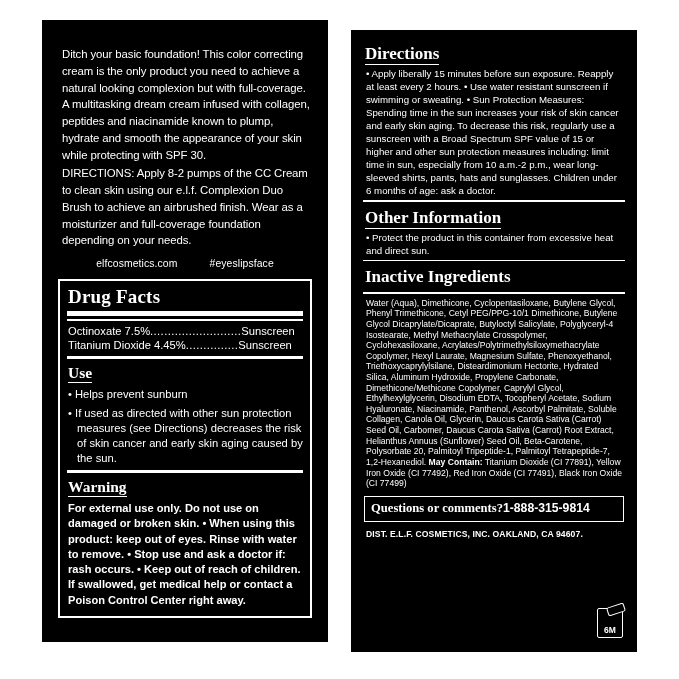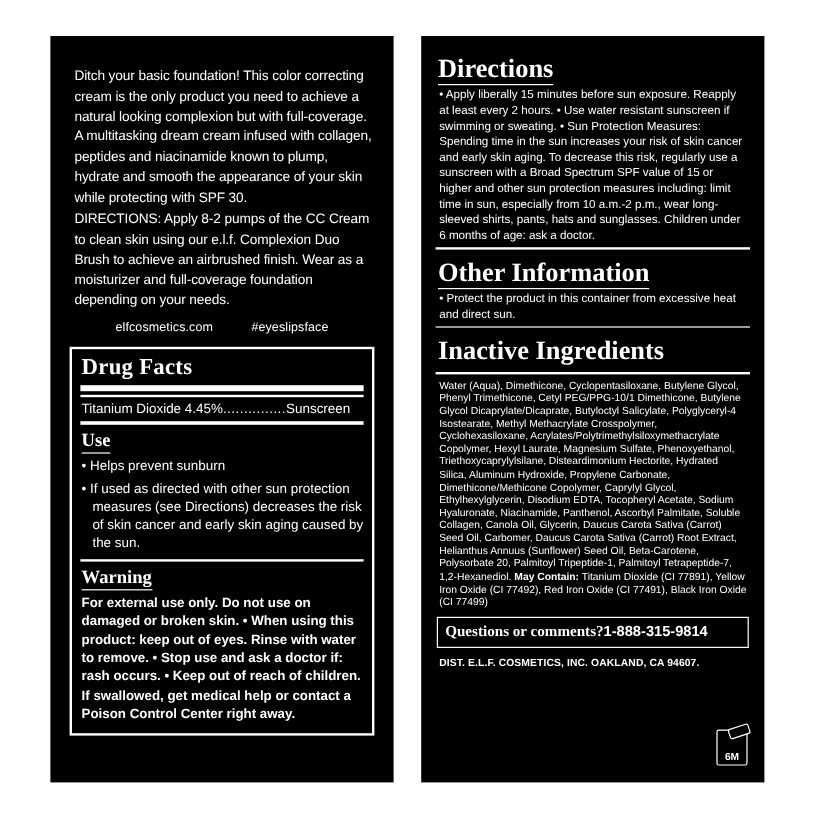--- a/index.html
+++ b/index.html
@@ -20,21 +20,21 @@
     background: #ffffff;
   }
   .panel {
     position: absolute;
     background: #000000;
     color: #ffffff;
     box-sizing: border-box;
   }
   .panel-left {
     left: 42px;
-    top: 30px;
+    top: 20px;
     width: 286px;
     height: 622px;
     padding: 26px 14px 12px 14px;
   }
   .panel-right {
     left: 351px;
     top: 30px;
     width: 286px;
     height: 622px;
     padding: 12px 12px 10px 12px;
@@ -129,21 +129,21 @@
     font-size: 11.1px;
     line-height: 1.38;
     margin: 2px 1px 0 1px;
     font-weight: bold;
   }
 
   
   .r-head {
     font-family: "Liberation Serif", serif;
     font-weight: bold;
-    font-size: 22px;
+    font-size: 17px;
     margin: 2px 0 2px 2px;
     display: inline-block;
     text-align: right;
   }
   .r-head.uline { border-bottom: 1.5px solid #ffffff; }
   .r-rule {
     height: 1.6px;
     background: #ffffff;
     margin: 3px 0 4px 0;
   }
@@ -224,20 +224,23 @@
       <span class="handle">#eyeslipsface</span>
     </div>
 
     <div class="dfbox">
       <div class="df-title">Drug Facts</div>
       <div class="rule-thick"></div>
 
       <div class="rule-thin"></div>
 
       <div class="ing-row">
+        <span>Octinoxate 7.5%</span><span class="dots">..........................</span><span>Sunscreen</span>
+      </div>
+      <div class="ing-row">
         <span>Titanium Dioxide 4.45%</span><span class="dots">...............</span><span>Sunscreen</span>
       </div>
 
       <div class="rule-med"></div>
       <div class="sec-head-solo">Use</div>
       <div class="bullets">
         <div>• Helps prevent sunburn</div>
         <div>• If used as directed with other sun protection measures (see Directions) decreases the risk of skin cancer and early skin aging caused by the sun.</div>
       </div>
 

